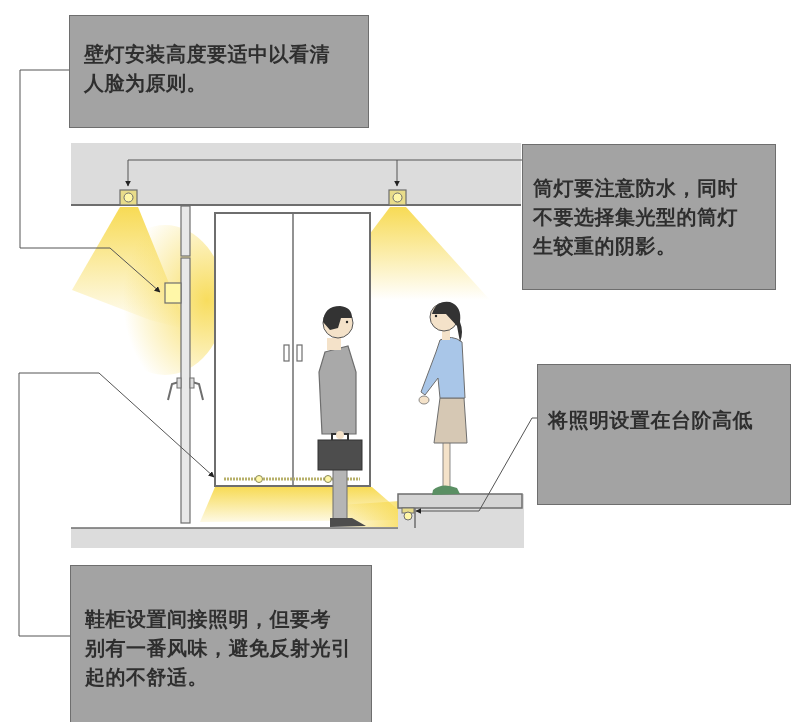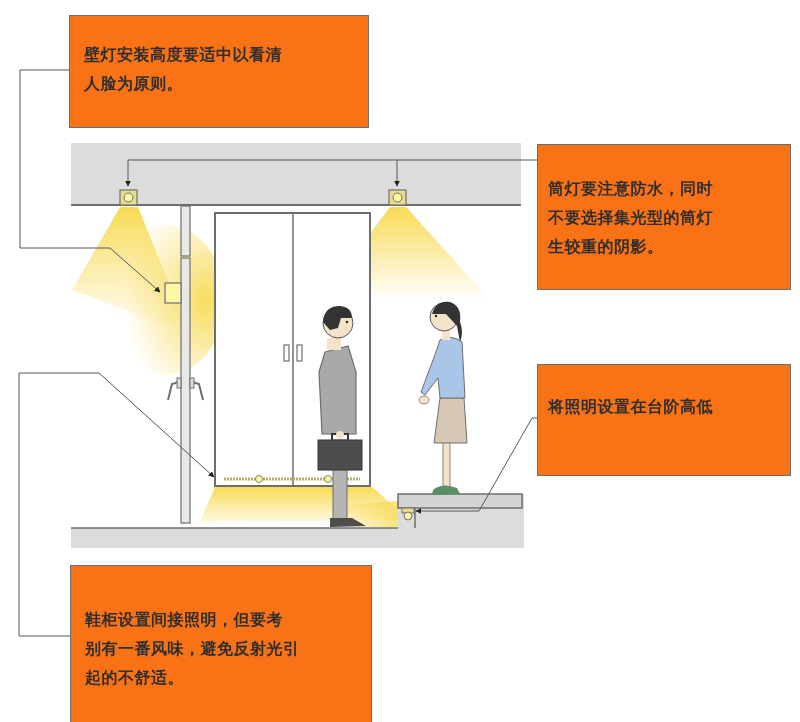--- a/index.html
+++ b/index.html
@@ -1,28 +1,28 @@
 <!DOCTYPE html>
 <html><head>
   <meta charset="utf-8">
   <style>
     html, body { margin: 0; padding: 0; background: #ffffff; }
     body { width: 800px; height: 722px; position: relative; overflow: hidden;
            font-family: "DejaVu Sans", "Liberation Sans", sans-serif; }
     .scene { position: absolute; left: 0; top: 0; width: 800px; height: 722px; }
     .callout {
-      position: absolute; background: #f97316; border: 1.5px solid #6e6e6e;
+      position: absolute; background: #a3a3a3; border: 1.5px solid #6e6e6e;
       box-sizing: border-box; color: #2e2e2e; font-weight: bold;
-      font-size: 16px; line-height: 29px; letter-spacing: 0.5px;
+      font-size: 20px; line-height: 29px; letter-spacing: 0.5px;
       display: flex; align-items: center;
     }
     .callout .txt { display: block; }
     #c1 { left: 69px; top: 15px; width: 300px; height: 113px; padding: 24px 0 0 14px; align-items: flex-start; }
-    #c2 { left: 537px; top: 144px; width: 254px; height: 146px; padding: 0 0 0 10px; }
-    #c3 { left: 537px; top: 364px; width: 254px; height: 112px; padding: 0 0 28px 10px; }
+    #c2 { left: 522px; top: 144px; width: 254px; height: 146px; padding: 0 0 0 10px; }
+    #c3 { left: 537px; top: 364px; width: 254px; height: 141px; padding: 0 0 28px 10px; }
     #c4 { left: 70px; top: 565px; width: 302px; height: 163px; padding: 4px 0 0 14px; }
   </style>
 </head>
 <body>
 
 <svg class="scene" width="800" height="722" viewBox="0 0 800 722" xmlns="http://www.w3.org/2000/svg">
   <defs>
     <linearGradient id="coneL" x1="0" y1="0" x2="0" y2="1">
       <stop offset="0" stop-color="#f7d94c" stop-opacity="0.95"></stop>
       <stop offset="1" stop-color="#f7d94c" stop-opacity="0"></stop>

